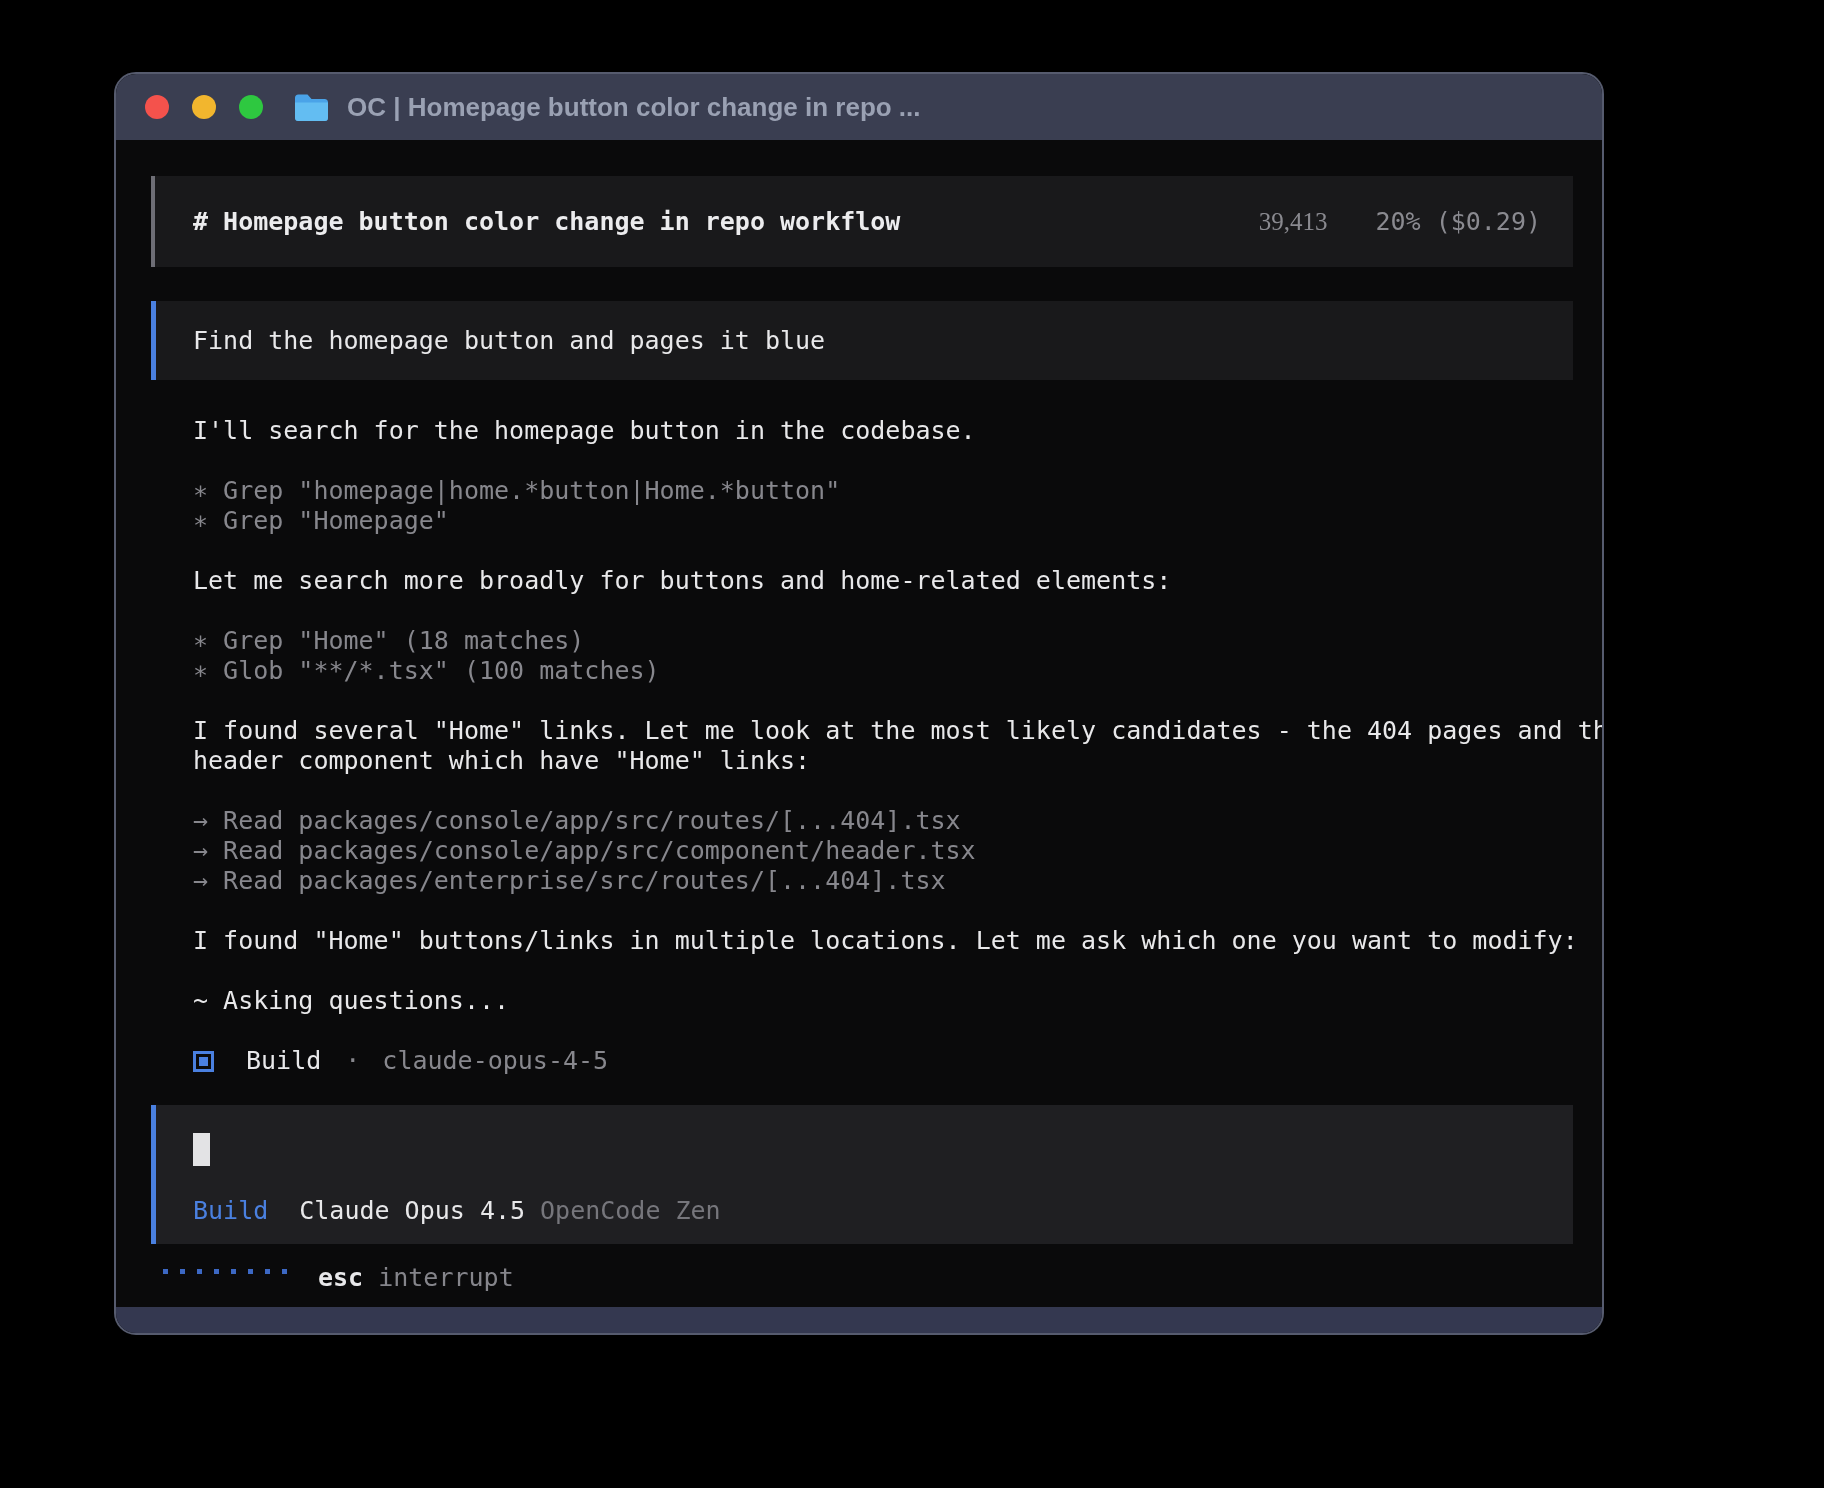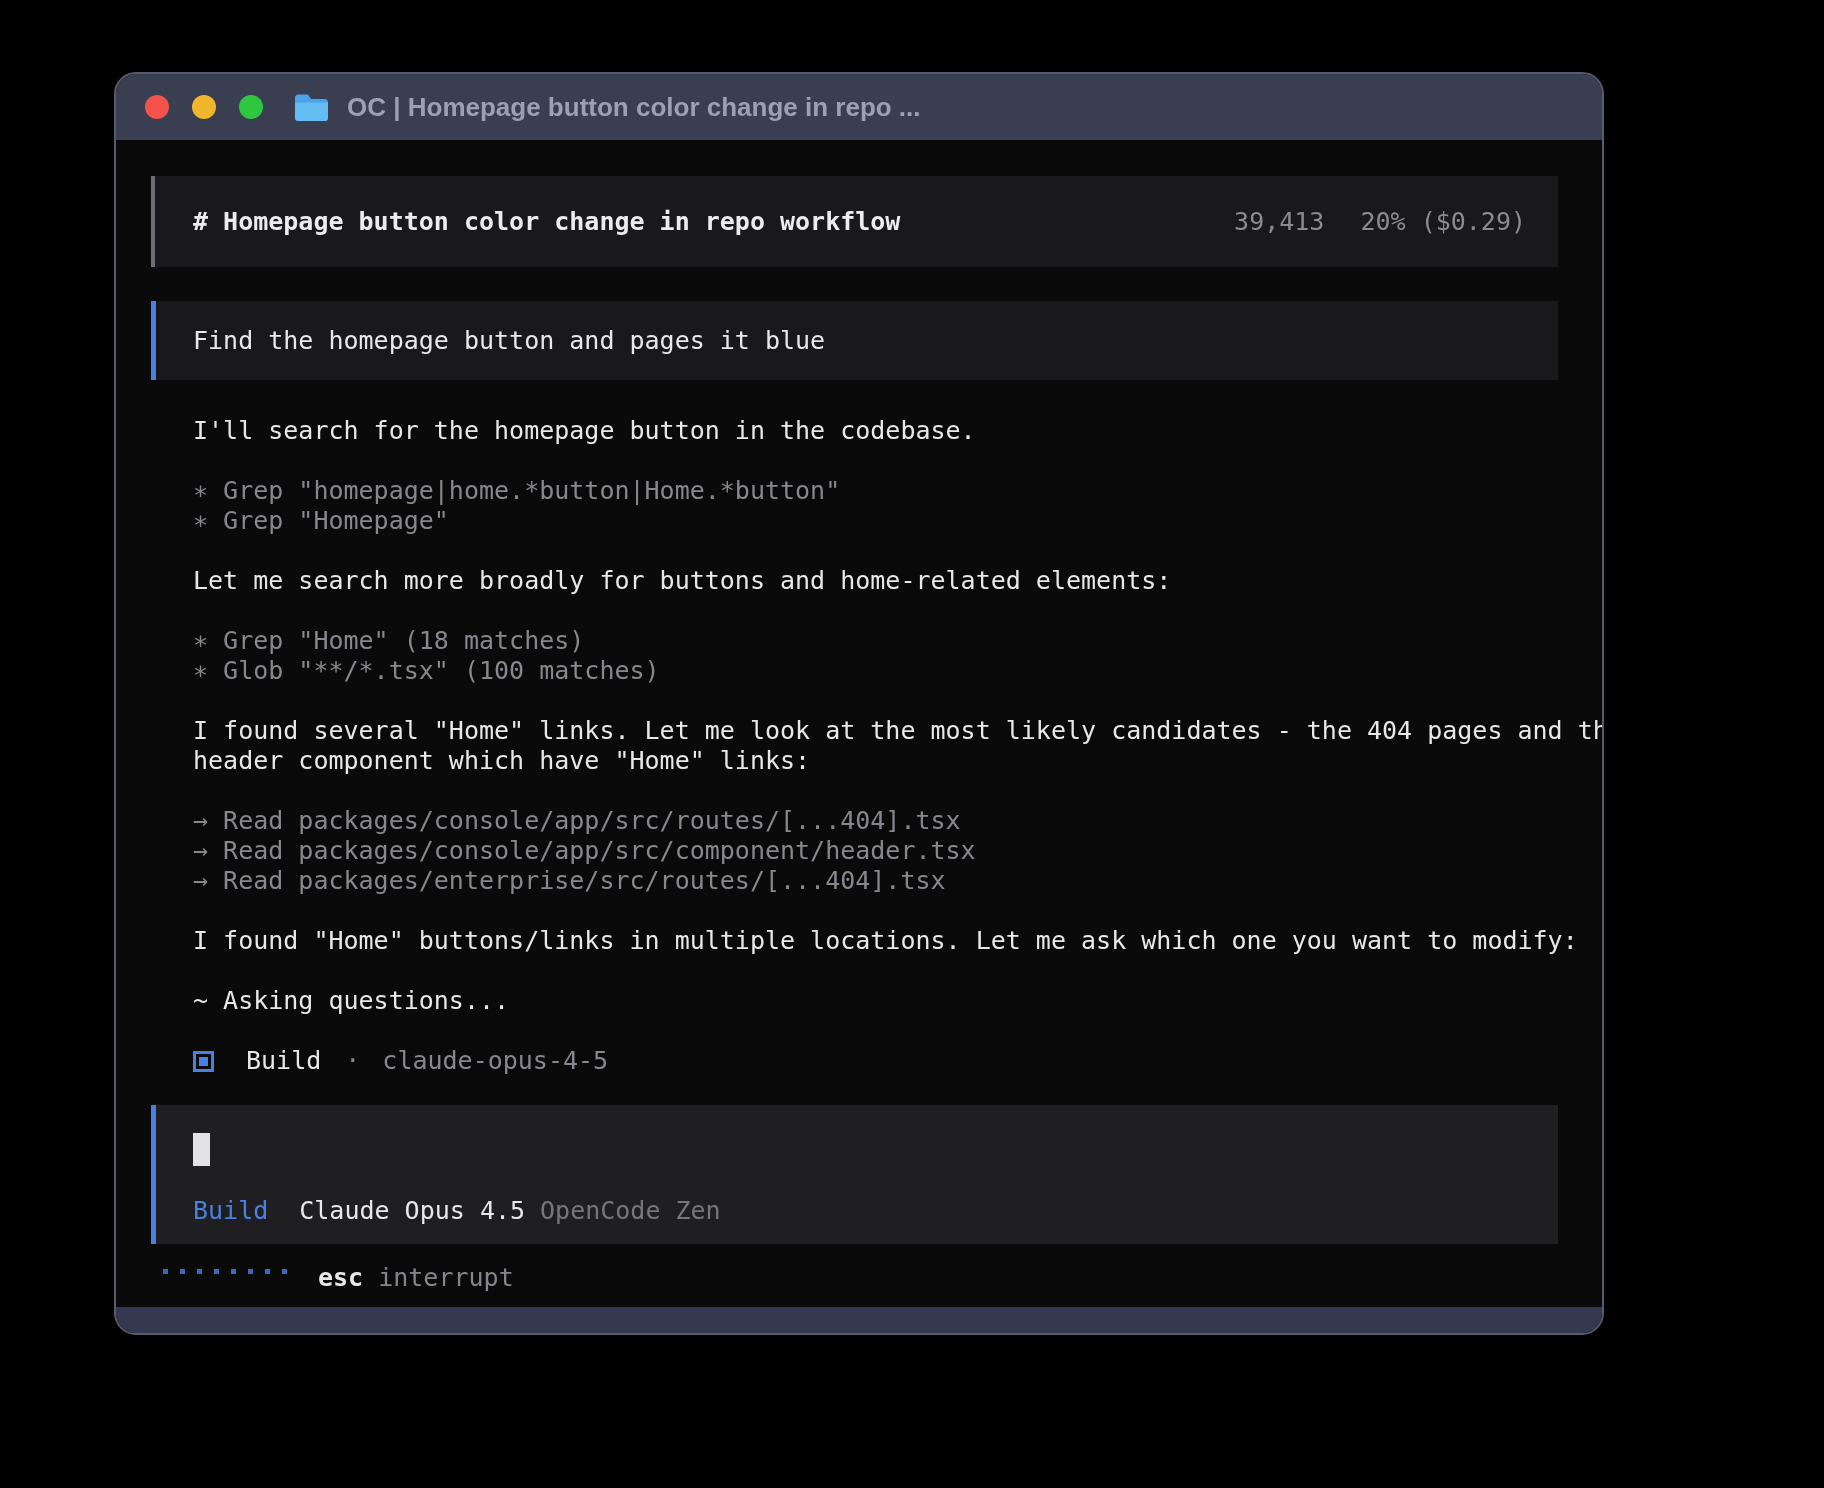--- a/index.html
+++ b/index.html
@@ -21,31 +21,31 @@
   .light { width:24px; height:24px; border-radius:50%; margin-right:23px; flex:none; }
   .light.red    { background:#f4524c; }
   .light.yellow { background:#f2b62e; }
   .light.green  { background:#2ec840; }
   .folder-wrap { margin-left:7px; display:flex; align-items:center; }
   .window-title {
     margin-left:17px; font-family:"Liberation Sans", sans-serif;
     font-weight:bold; font-size:26px; color:#9aa1b3; white-space:nowrap;
   }
   .content {
-    flex:1; padding:36px 44px 0 35px; display:flex; flex-direction:column;
+    flex:1; padding:36px 29px 0 35px; display:flex; flex-direction:column;
     overflow:hidden; font-size:25px;
   }
   .header-box {
     flex:none; height:91px; background:#19191b; border-left:4px solid #6e6e76;
     display:flex; align-items:center; justify-content:space-between;
     padding:0 32px 0 38px;
   }
   .header-title { font-weight:bold; color:#ececee; white-space:nowrap; }
   .header-meta  { color:#8a8a90; white-space:nowrap; }
-  .header-meta .tokens { margin-right:36px; }
+  .header-meta .tokens { margin-right:48px;font-family:Liberation Serif, serif; }
   .user-box {
     flex:none; margin-top:34px; height:79px; background:#19191b;
     border-left:5px solid #4a80e0; display:flex; align-items:center;
     padding-left:37px; color:#e8e8ea; white-space:nowrap;
   }
   .transcript { margin-top:36px; padding-left:42px; width:1522px; line-height:30px; }
   .tline { min-height:30px; white-space:pre-wrap; word-break:break-word; }
   .tline.white { color:#e8e8ea; }
   .tline.gray  { color:#87878d; }
   .tline.gap   { height:30px; }

